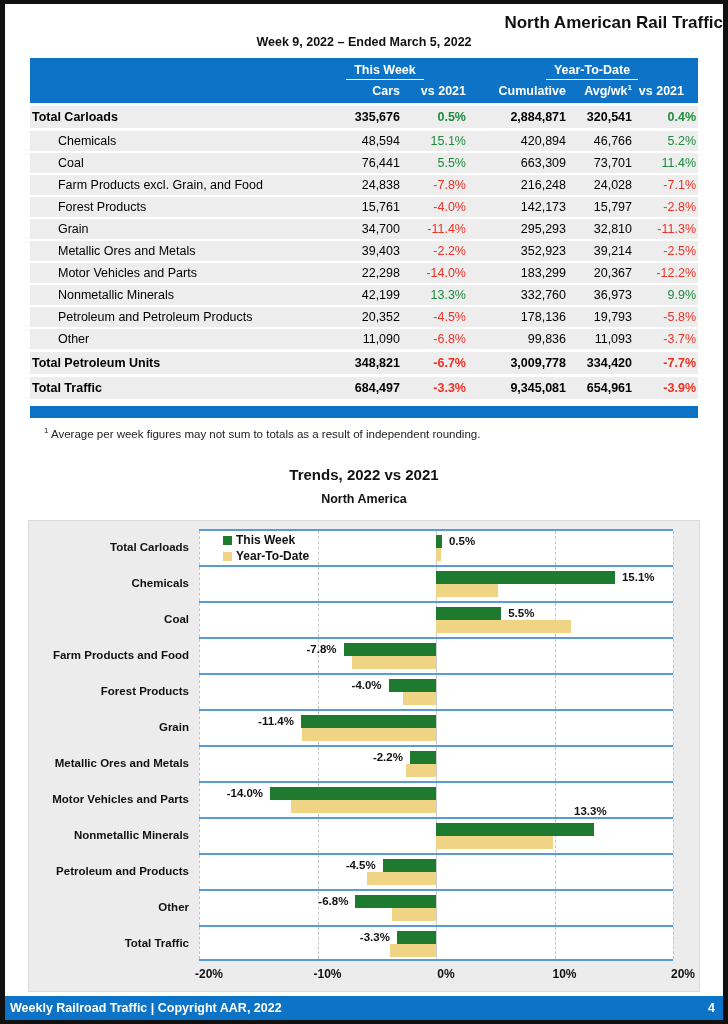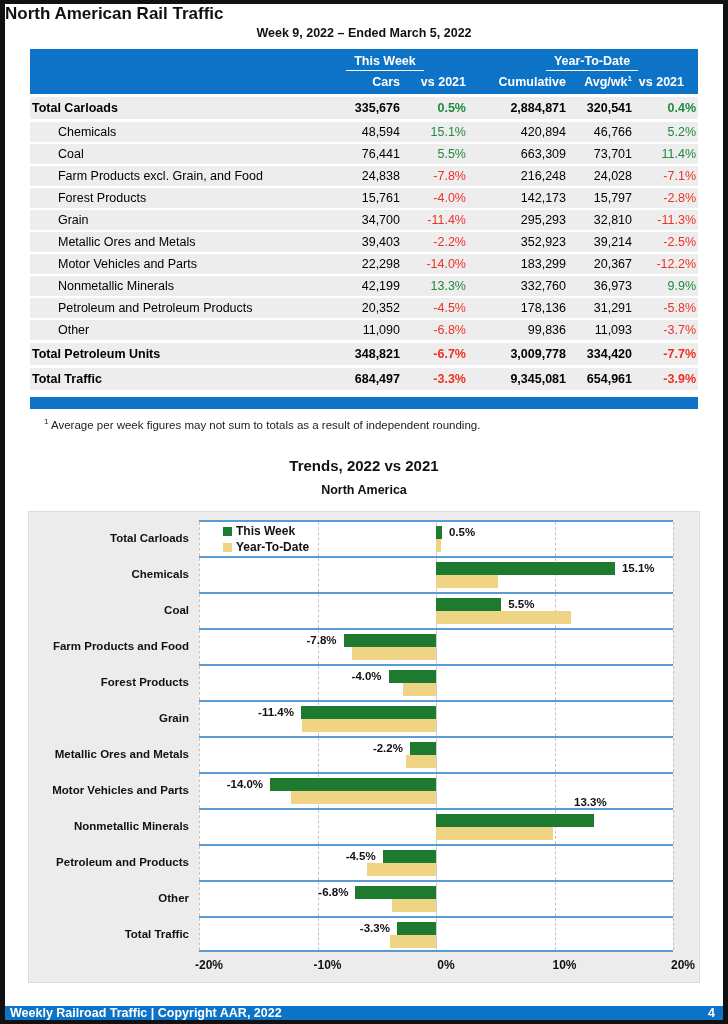--- a/index.html
+++ b/index.html
@@ -1,21 +1,21 @@
 <!DOCTYPE html>
 <html><head>
 <meta charset="utf-8">
 <style>
   * { margin:0; padding:0; box-sizing:border-box; }
   body { font-family:"Liberation Sans", sans-serif; background:#444; }
   .page { position:relative; width:728px; height:1024px; background:#111; margin:0 auto; }
   .sheet { position:absolute; left:5px; top:4px; right:5px; bottom:4px; background:#fff; overflow:hidden; }
 
   
-  .doc-title { text-align:left; font-size:17px; font-weight:bold; color:#111; }
+  .doc-title { margin-top:9px; text-align:right; font-size:17px; font-weight:bold; color:#111; }
   .doc-subtitle { margin-top:2px; text-align:center; font-size:12.5px; font-weight:bold; color:#111; }
 
   
   .rail-table { width:668px; margin:9px auto 0; border-collapse:collapse; table-layout:fixed; font-size:12.5px; }
   .rail-table col.c-label { width:272px; }
   .rail-table col.c-cars { width:104px; }
   .rail-table col.c-vsw { width:62px; }
   .rail-table col.c-gap { width:18px; }
   .rail-table col.c-cum { width:84px; }
   .rail-table col.c-avg { width:64px; }
@@ -56,21 +56,21 @@
   .bar.tan { top:17px; background:#efd486; }
   .blabel { position:absolute; top:4px; height:13px; line-height:13px; font-size:11.5px; font-weight:bold; color:#111; white-space:nowrap; }
   .clegend { position:absolute; left:184px; top:3px; z-index:5; }
   .clegend .litem { display:flex; align-items:center; height:16px; }
   .lswatch { width:9px; height:9px; margin-right:4px; }
   .clegend .ltext { font-size:12px; font-weight:bold; color:#111; }
   .caxis { position:relative; margin-left:170px; width:474px; height:22px; }
   .caxis span { position:absolute; top:6px; transform:translateX(-50%); font-size:12px; font-weight:bold; color:#111; }
 
   
-  .footer-bar { position:absolute; left:0; right:0; bottom:0; height:14px; background:#0d73c6; color:#fff; display:flex; justify-content:space-between; align-items:center; padding:0 8px 0 5px; font-size:12.5px; font-weight:bold; }
+  .footer-bar { position:absolute; left:0; right:0; bottom:0; height:24px; background:#0d73c6; color:#fff; display:flex; justify-content:space-between; align-items:center; padding:0 8px 0 5px; font-size:12.5px; font-weight:bold; }
 </style>
 </head>
 <body>
 
 <div class="page">
   <div class="sheet">
 
     <div class="doc-title">North American Rail Traffic</div>
     <div class="doc-subtitle">Week 9, 2022 – Ended March 5, 2022</div>
 
@@ -182,21 +182,21 @@
             <td class="num td-cum">332,760</td>
             <td class="num">36,973</td>
             <td class="num td-vsy pos">9.9%</td>
           </tr>
           <tr class="sub">
             <td class="td-label">Petroleum and Petroleum Products</td>
             <td class="num td-cars">20,352</td>
             <td class="num neg">-4.5%</td>
             <td class="gap"></td>
             <td class="num td-cum">178,136</td>
-            <td class="num">31,291</td>
+            <td class="num">19,793</td>
             <td class="num td-vsy neg">-5.8%</td>
           </tr>
           <tr class="sub">
             <td class="td-label">Other</td>
             <td class="num td-cars">11,090</td>
             <td class="num neg">-6.8%</td>
             <td class="gap"></td>
             <td class="num td-cum">99,836</td>
             <td class="num">11,093</td>
             <td class="num td-vsy neg">-3.7%</td>

